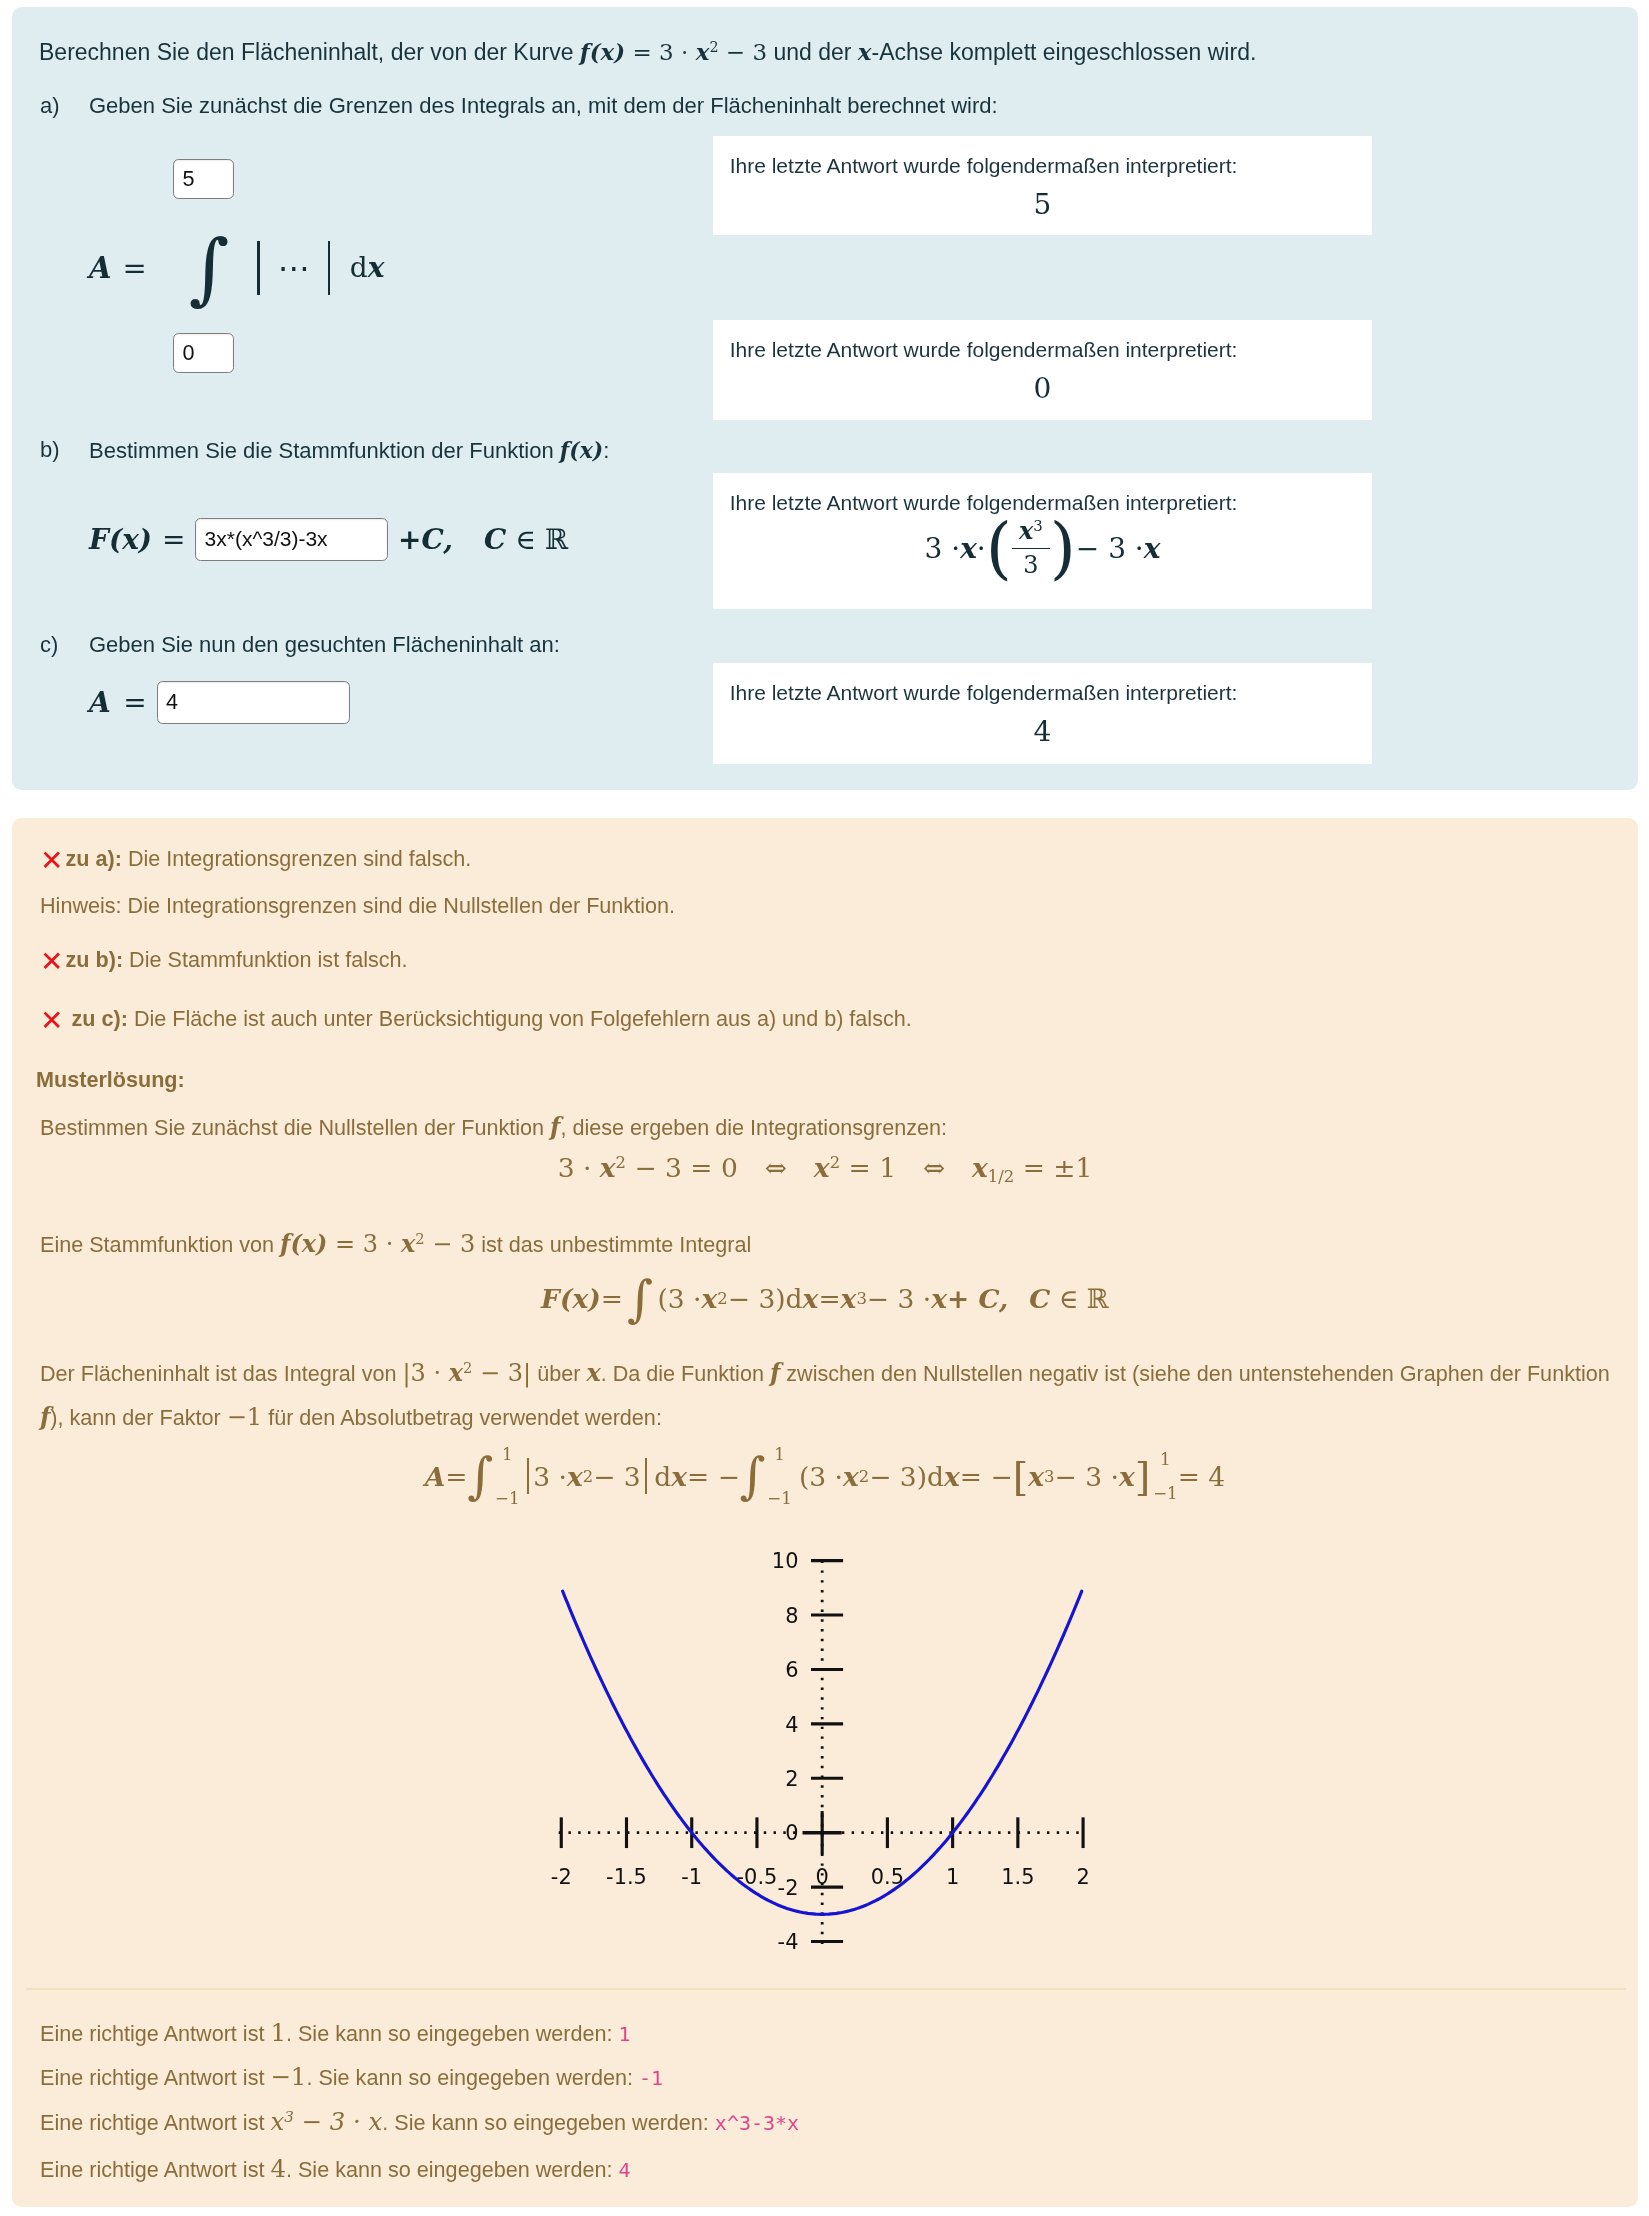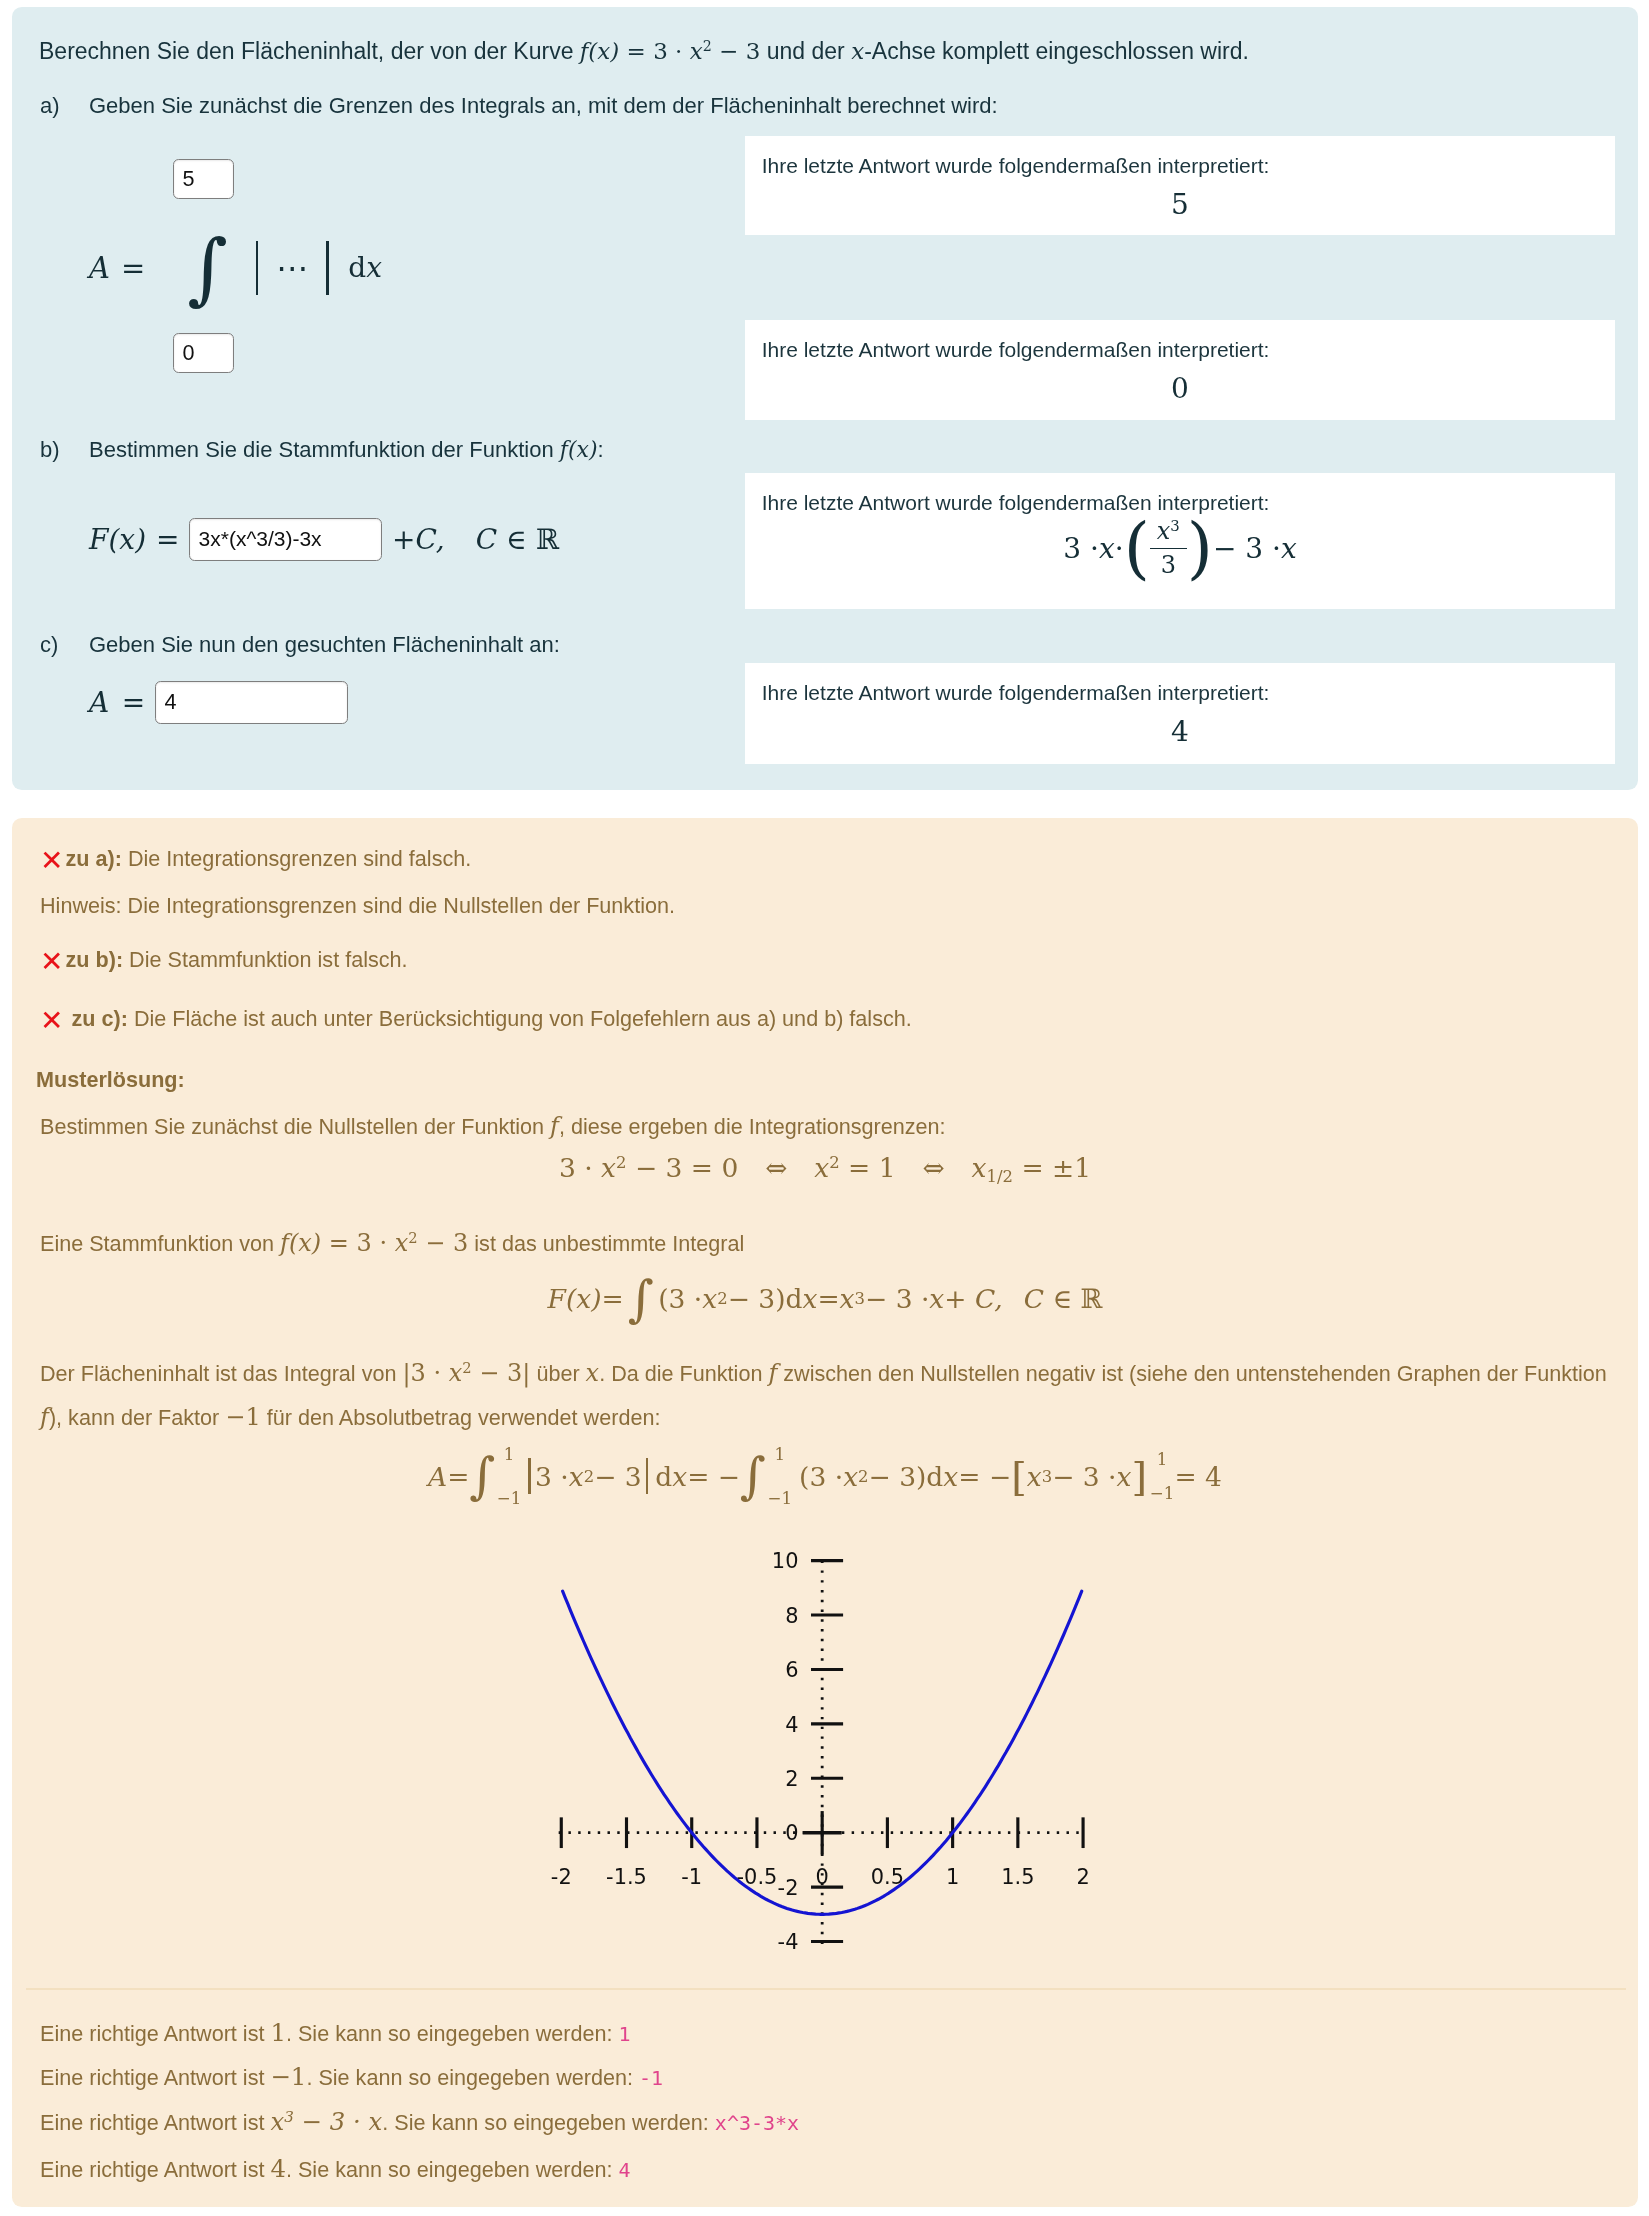--- a/index.html
+++ b/index.html
@@ -12,21 +12,21 @@
   .panel{position:absolute;border-radius:9.8px;}
   .q-panel{left:12px;top:7px;width:1626px;height:783px;background:#dfedf0;}
   .f-panel{left:12px;top:818px;width:1626px;height:1389px;background:#faecd8;}
 
   .q-text{font-size:21.6px;color:#18333c;}
   .f-text{font-size:21.6px;color:#8a6d3b;}
   .title{font-size:23px;color:#18333c;}
 
   
   .m{font-family:"DejaVu Serif",serif;font-style:normal;}
-  .mi{font-family:"DejaVu Serif",serif;font-style:italic;}
+  .mi{font-family:"DejaVu Serif",serif;font-style:italic;font-weight:bold;}
   .msup{font-size:0.62em;vertical-align:0.55em;}
   .msub{font-size:0.62em;vertical-align:-0.3em;}
   .center-math{text-align:center;color:#8a6d3b;}
 
   .vbar{display:inline-block;width:2.4px;background:currentColor;vertical-align:middle;}
   .int-big{font-family:"DejaVu Serif",serif;font-size:78px;line-height:1;font-weight:400;}
   .int-mid{font-family:"DejaVu Serif",serif;font-size:50px;line-height:1;}
   .limcol{display:inline-flex;flex-direction:column;justify-content:space-between;height:64px;font-size:16.7px;margin:0 7px 0 1.4px;vertical-align:middle;font-family:"DejaVu Serif",serif;}
   .supsubcol{display:inline-flex;flex-direction:column;justify-content:space-between;height:54px;font-size:16.7px;margin-left:2.8px;vertical-align:middle;font-family:"DejaVu Serif",serif;}
   .bigbracket{font-family:"DejaVu Serif",serif;font-size:40px;line-height:1;vertical-align:middle;}
@@ -35,21 +35,21 @@
   .frac .num{border-bottom:1.7px solid currentColor;padding:0 7px 1.4px 7px;}
   .frac .den{padding-top:1.4px;}
   .bigparen{font-family:"DejaVu Serif",serif;font-size:67px;font-weight:300;line-height:0.85;vertical-align:middle;}
 
   .tin{
     position:absolute;background:#fff;border:1.4px solid #7e7e7e;border-radius:5.6px;
     font-size:21.6px;color:#111;padding:0 0 0 8.4px;font-family:"Liberation Sans",sans-serif;
     box-shadow:inset 0 0.7px 2.1px rgba(0,0,0,0.10);box-sizing:border-box;outline:none;
   }
 
-  .fbox{position:absolute;left:713px;width:870px;background:#ffffff;margin-left:32px;}
+  .fbox{position:absolute;left:713px;width:659px;background:#ffffff;}
   .fb-head{margin:18px 0 0 16.7px;font-size:21px;color:#1c353d;}
   .fb-val{text-align:center;font-family:"DejaVu Serif",serif;font-size:28px;color:#152e36;margin-top:9.8px;}
   .xmark{color:#e8131a;font-weight:700;font-size:28px;font-family:"DejaVu Sans",sans-serif;vertical-align:-3.5px;margin-right:2.1px;line-height:0;}
   .bold{font-weight:700;}
   .code{font-family:"DejaVu Sans Mono",monospace;font-size:20px;color:#e0448c;}
   .am[data-it="1"]{font-style:italic;}
   .am{font-family:"DejaVu Serif",serif;font-size:24.4px;}
   .sep{position:absolute;left:26px;top:1988px;width:1600px;border-top:2.1px solid #f3e0c0;}
   #graph-svg{position:absolute;left:525px;top:1529px;font-family:"DejaVu Sans",sans-serif;}
   .p3w{width:1571px;line-height:1.85;}

